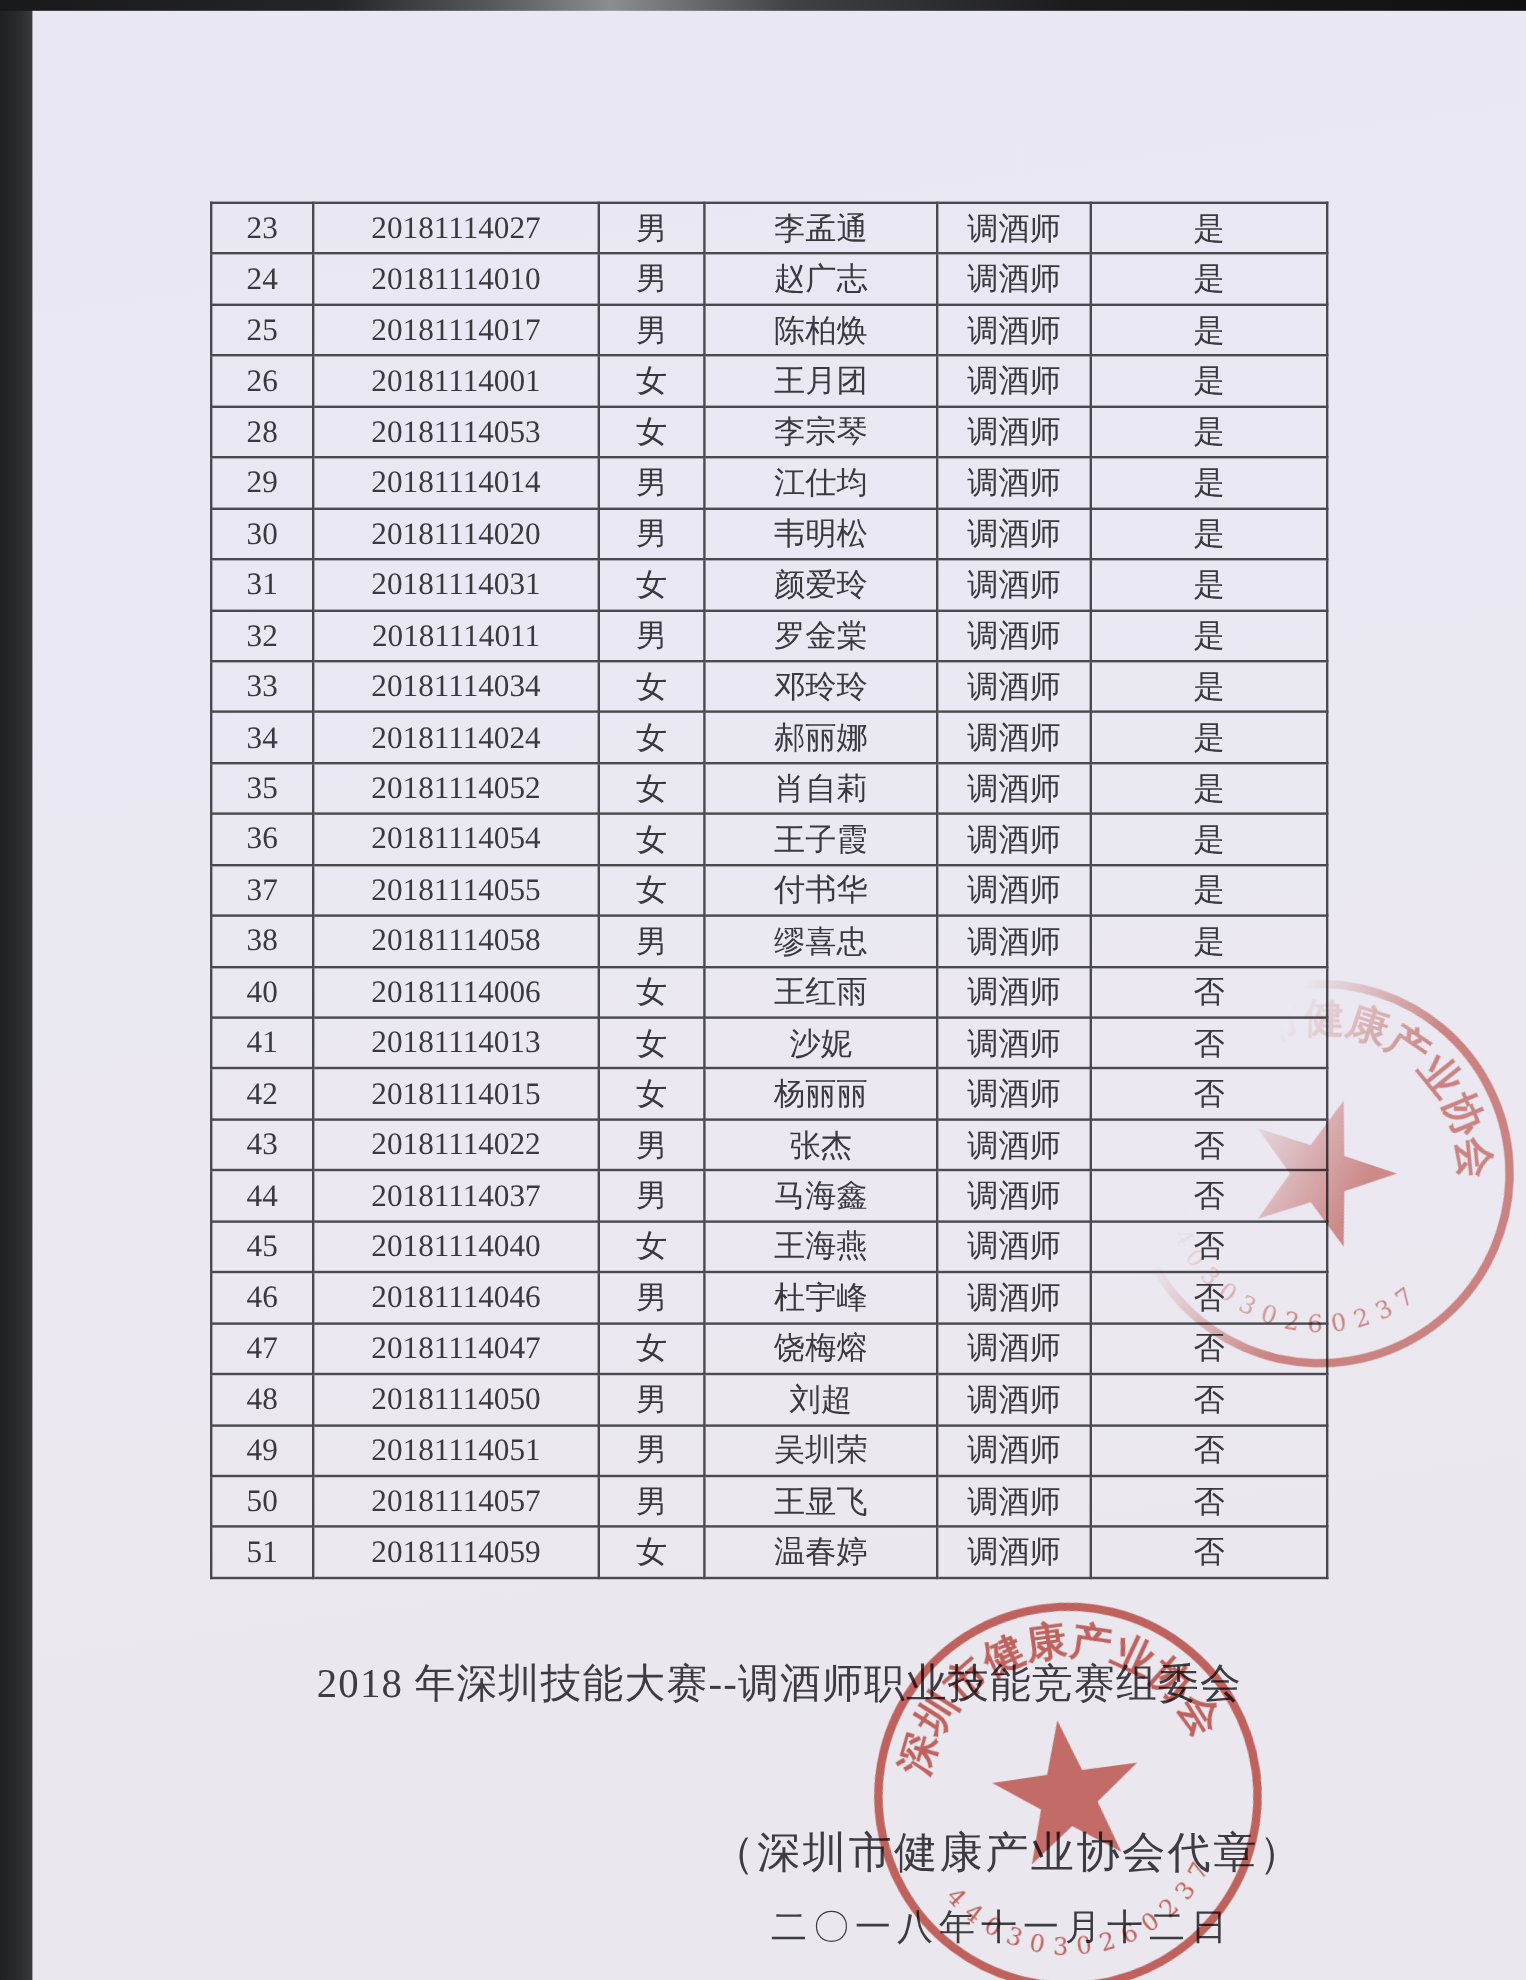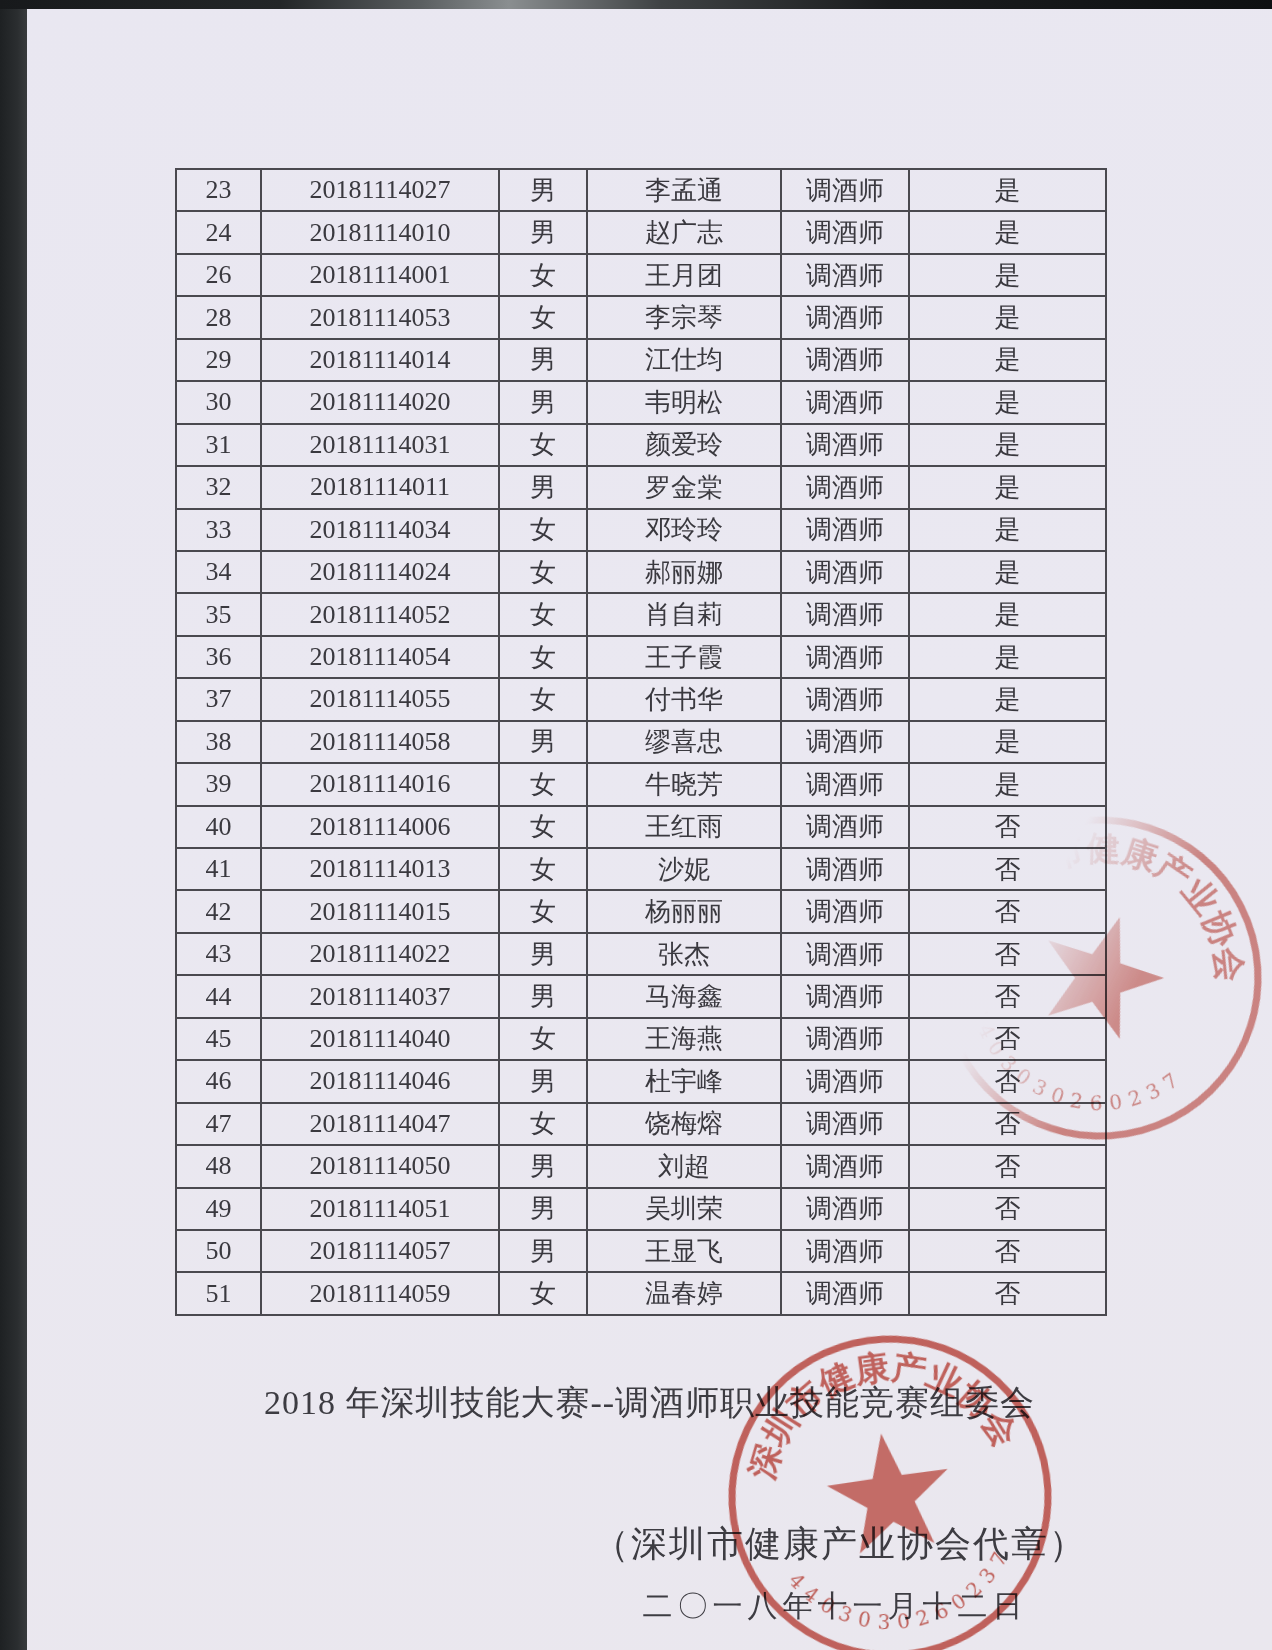--- a/index.html
+++ b/index.html
@@ -57,20 +57,28 @@
         </tr>
         <tr>
           <td>24</td>
           <td>20181114010</td>
           <td>男</td>
           <td>赵广志</td>
           <td>调酒师</td>
           <td>是</td>
         </tr>
         <tr>
+          <td>25</td>
+          <td>20181114017</td>
+          <td>男</td>
+          <td>陈柏焕</td>
+          <td>调酒师</td>
+          <td>是</td>
+        </tr>
+        <tr>
           <td>26</td>
           <td>20181114001</td>
           <td>女</td>
           <td>王月团</td>
           <td>调酒师</td>
           <td>是</td>
         </tr>
         <tr>
           <td>28</td>
           <td>20181114053</td>
@@ -149,28 +157,20 @@
           <td>女</td>
           <td>付书华</td>
           <td>调酒师</td>
           <td>是</td>
         </tr>
         <tr>
           <td>38</td>
           <td>20181114058</td>
           <td>男</td>
           <td>缪喜忠</td>
-          <td>调酒师</td>
-          <td>是</td>
-        </tr>
-        <tr>
-          <td>39</td>
-          <td>20181114016</td>
-          <td>女</td>
-          <td>牛晓芳</td>
           <td>调酒师</td>
           <td>是</td>
         </tr>
         <tr>
           <td>40</td>
           <td>20181114006</td>
           <td>女</td>
           <td>王红雨</td>
           <td>调酒师</td>
           <td>否</td>

